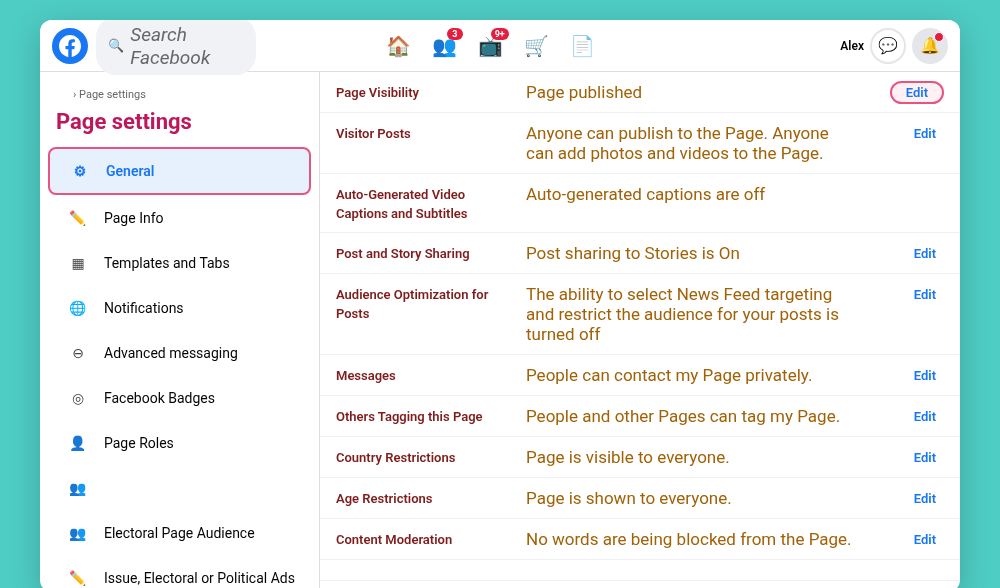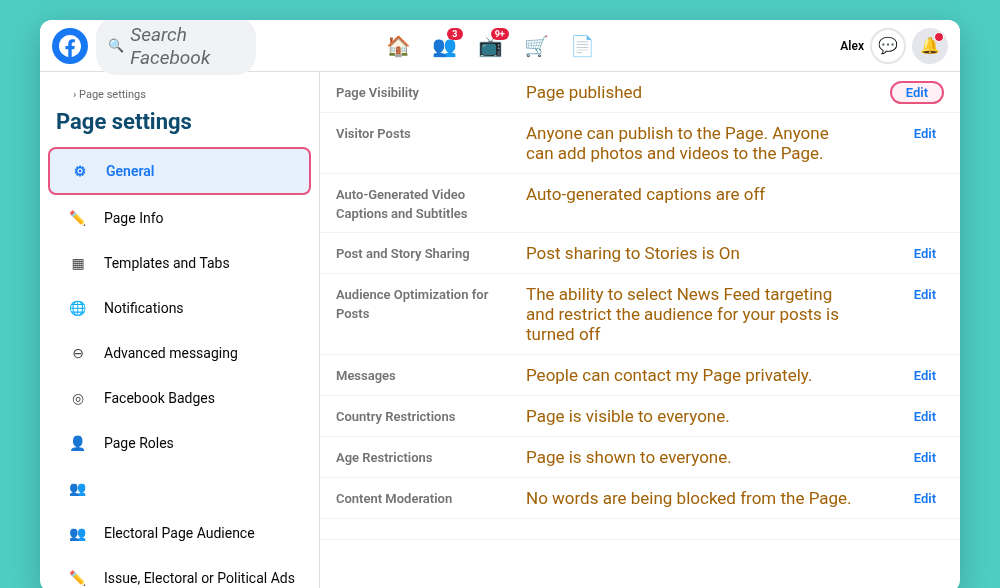--- a/index.html
+++ b/index.html
@@ -115,21 +115,21 @@
     }
     .sidebar-header {
       padding: 8px 33px 4px;
       color: #65676b;
       font-size: 11px;
     }
     .page-settings-title {
       padding: 4px 16px 12px;
       font-size: 22px;
       font-weight: 700;
-      color: #0c4a6e;
+      color: #be185d;
     }
     .sidebar-item {
       display: flex;
       align-items: center;
       gap: 12px;
       padding: 8px 16px;
       cursor: pointer;
       border-radius: 8px;
       margin: 1px 8px;
       font-size: 14px;
@@ -167,21 +167,21 @@
     .content-table tr {
       border-bottom: 1px solid #f0f2f5;
     }
     .content-table td {
       padding: 10px 16px;
       vertical-align: top;
     }
     .setting-name {
       font-size: 13px;
       font-weight: 600;
-      color: #737373;
+      color: #7f1d1d;
       width: 180px;
       flex-shrink: 0;
     }
     .setting-value {
       font-size: 17px;
       color: #a16207;
       flex: 1;
     }
     .edit-btn {
       color: #1877f2;
@@ -338,20 +338,25 @@
               <td class="col-name"><span class="setting-name">Audience Optimization for Posts</span></td>
               <td class="col-value"><span class="setting-value">The ability to select News Feed targeting and restrict the audience for your posts is turned off</span></td>
               <td class="col-edit"><span class="edit-btn">Edit</span></td>
             </tr>
             <tr>
               <td class="col-name"><span class="setting-name">Messages</span></td>
               <td class="col-value"><span class="setting-value">People can contact my Page privately.</span></td>
               <td class="col-edit"><span class="edit-btn">Edit</span></td>
             </tr>
             <tr>
+              <td class="col-name"><span class="setting-name">Others Tagging this Page</span></td>
+              <td class="col-value"><span class="setting-value">People and other Pages can tag my Page.</span></td>
+              <td class="col-edit"><span class="edit-btn">Edit</span></td>
+            </tr>
+            <tr>
               <td class="col-name"><span class="setting-name">Country Restrictions</span></td>
               <td class="col-value"><span class="setting-value">Page is visible to everyone.</span></td>
               <td class="col-edit"><span class="edit-btn">Edit</span></td>
             </tr>
             <tr>
               <td class="col-name"><span class="setting-name">Age Restrictions</span></td>
               <td class="col-value"><span class="setting-value">Page is shown to everyone.</span></td>
               <td class="col-edit"><span class="edit-btn">Edit</span></td>
             </tr>
             <tr>

